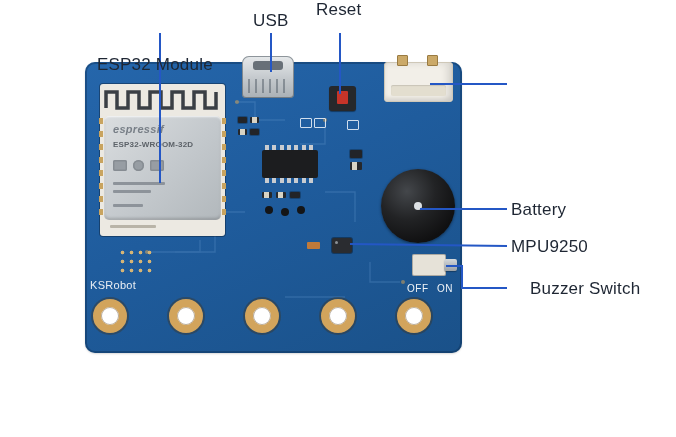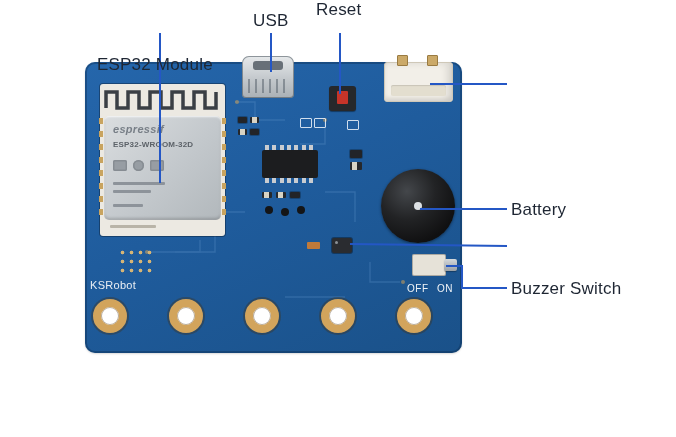--- a/index.html
+++ b/index.html
@@ -122,21 +122,22 @@
 </style>
 </head>
 <body>
 
 <div class="scene">
 
   <div class="label" style="left:97px;  top:11px;margin-top:44px;">ESP32 Module</div>
   <div class="label" style="left:253px; top:11px;">USB</div>
   <div class="label" style="left:316px; top:0;">Reset</div>
   <div class="label" style="left:511px; top:200px;">Battery</div>
-  <div class="label" style="left:511px; top:279px;">Buzzer Switch</div>
+  <div class="label" style="left:511px; top:237px;">MPU9250</div>
+  <div class="label" style="left:530px; top:279px;">Buzzer Switch</div>
 
   <div class="board">
 
     <svg class="traces" width="377" height="291">
       <g stroke="#5e93c9" stroke-width="1.4" fill="none" opacity="0.32">
         <path d="M150,40 h20 v18 h30"></path>
         <path d="M240,60 v22 h-25"></path>
         <path d="M160,150 h-30 v40 h-40"></path>
         <path d="M240,130 h30 v30"></path>
         <path d="M60,190 h55 v-12"></path>

